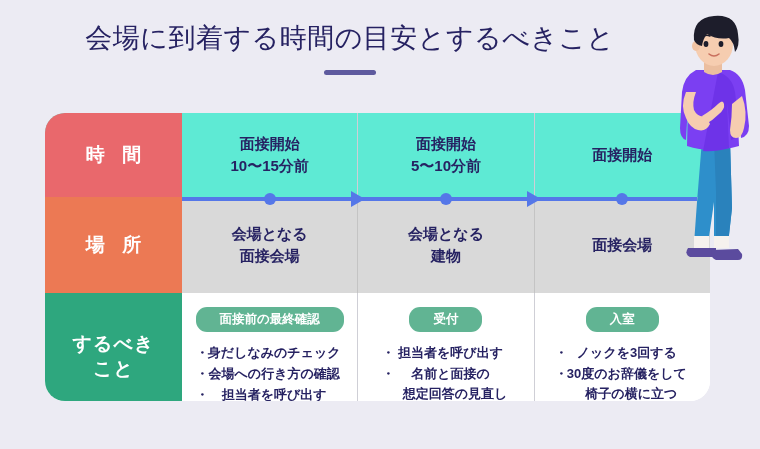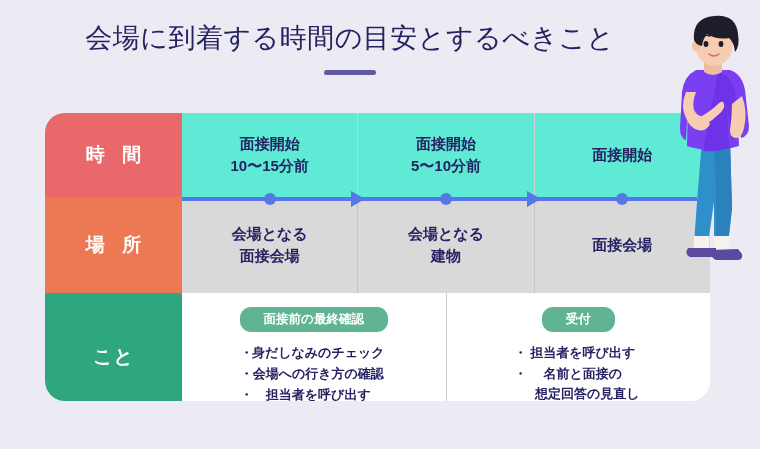--- a/index.html
+++ b/index.html
@@ -136,20 +136,21 @@
       </div>
       <div class="cell">
         <div class="place-text">面接会場</div>
       </div>
     </div>
   </div>
 
   <div class="row" id="row-todo">
     <div class="label-cell" id="label-todo">
       <div>
+        <div>するべき</div>
         <div>こと</div>
       </div>
     </div>
     <div class="cells">
 
       <div class="cell todo-cell">
         <span class="badge">面接前の最終確認</span>
         <div class="bullets">
           <ul>
             <li><span>身だしなみのチェック</span></li>
@@ -165,20 +166,32 @@
           <ul>
             <li><span>担当者を呼び出す</span></li>
             <li>
               <span>名前と面接の</span>
               <span class="cont">想定回答の見直し</span>
             </li>
           </ul>
         </div>
       </div>
 
+      <div class="cell todo-cell">
+        <span class="badge">入室</span>
+        <div class="bullets">
+          <ul>
+            <li><span>ノックを3回する</span></li>
+            <li>
+              <span>30度のお辞儀をして</span>
+              <span class="cont">椅子の横に立つ</span>
+            </li>
+          </ul>
+        </div>
+      </div>
 
     </div>
   </div>
 </div>
 
 <div id="timeline">
   <div class="tl-line"></div>
   <div class="tl-dot" style="left:88px;"></div>
   <div class="tl-arrow" style="left:176px;"></div>
   <div class="tl-dot" style="left:264px;"></div>

